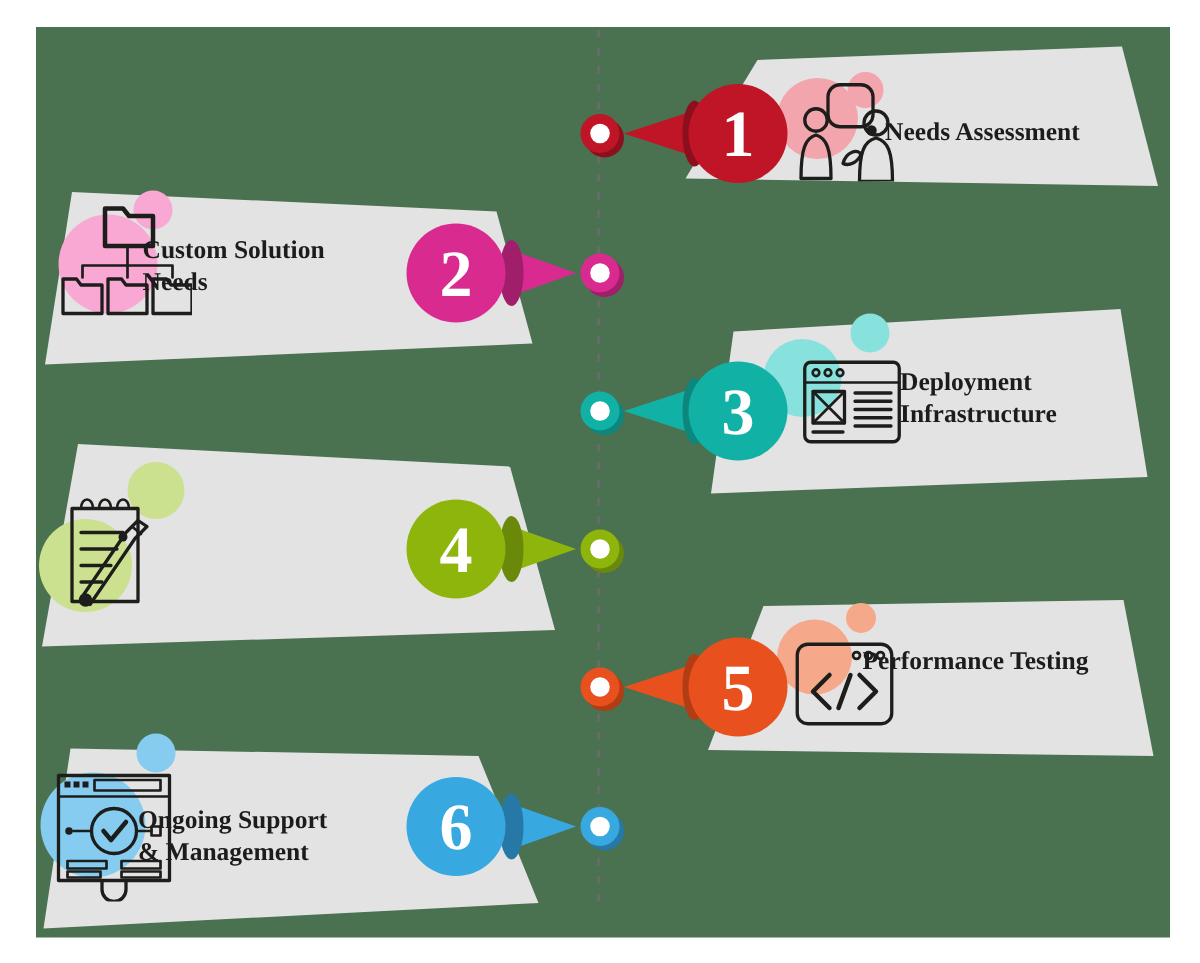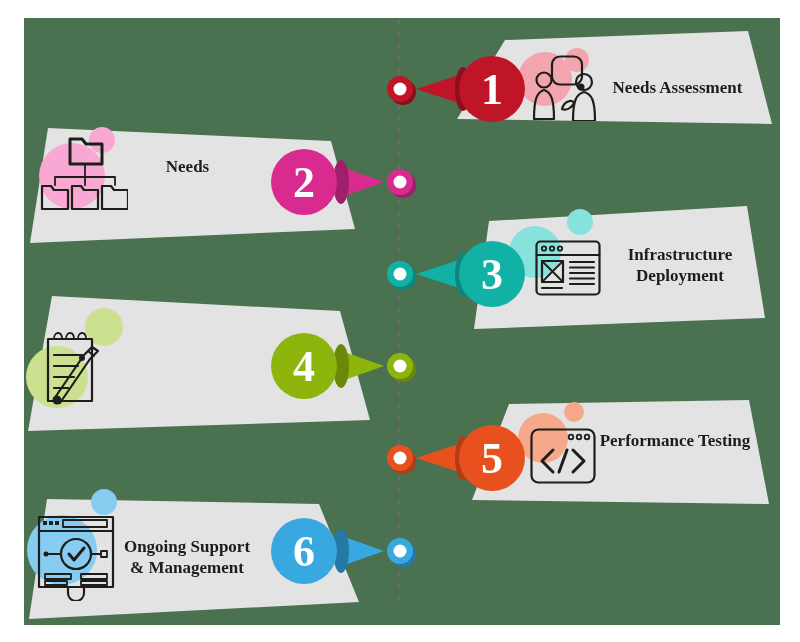--- a/index.html
+++ b/index.html
@@ -6,21 +6,21 @@
   .canvas{position:relative;width:800px;height:642px;background:#ffffff;overflow:hidden;
           font-family:"Liberation Sans",sans-serif;}
   .panel{position:absolute;left:24px;top:18px;width:756px;height:607px;background:#4a7150;}
   .layer{position:absolute;left:0;top:0;}
   .icon{position:absolute;}
   .ic{fill:none;stroke:#1d1d1b;stroke-width:2.2;stroke-linecap:round;stroke-linejoin:round;}
   .ic-thin{fill:none;stroke:#1d1d1b;stroke-width:1.8;stroke-linecap:round;stroke-linejoin:round;}
   .ic-bold{fill:none;stroke:#1d1d1b;stroke-width:3;stroke-linecap:round;stroke-linejoin:round;}
   .ic-fill{fill:#1d1d1b;stroke:none;}
   .num{font-family:"Liberation Serif",serif;font-size:44px;font-weight:700;fill:#ffffff;text-anchor:middle;}
-  .label{position:absolute;text-align:center;color:#1c1c1c;
+  .label{position:absolute;color:#1c1c1c;
          font-family:"Liberation Serif",serif;font-weight:700;font-size:17px;line-height:21px;}
 </style>
 </head>
 <body>
 
 <div class="canvas">
   <div class="panel" style="background-color: rgb(74, 113, 80);"></div>
 
   <svg class="layer" width="800" height="642">
 
@@ -196,25 +196,26 @@
     <rect class="ic-thin" x="44" y="63" width="26" height="5"></rect>
     <rect class="ic-thin" x="44" y="70" width="26" height="4"></rect>
     <path class="ic" d="M31,76 v6 a8,8 0 0 0 16,0 v-6"></path>
   </svg>
 
   <div class="label" style="left:590px;top:77px;width:175px">
     <div>Needs Assessment</div>
     <div></div>
   </div>
   <div class="label" style="left:95px;top:156px;width:185px">
+    <div>Custom Solution</div>
     <div>Needs</div>
   </div>
   <div class="label" style="left:600px;top:244px;width:160px">
+    <div>Deployment</div>
     <div>Infrastructure</div>
-    <div>Deployment</div>
   </div>
   <div class="label" style="left:100px;top:347px;width:175px">
   </div>
   <div class="label" style="left:575px;top:430px;width:200px">
     <div>Performance Testing</div>
   </div>
   <div class="label" style="left:92px;top:536px;width:190px">
     <div>Ongoing Support</div>
     <div>&amp; Management</div>
   </div>

